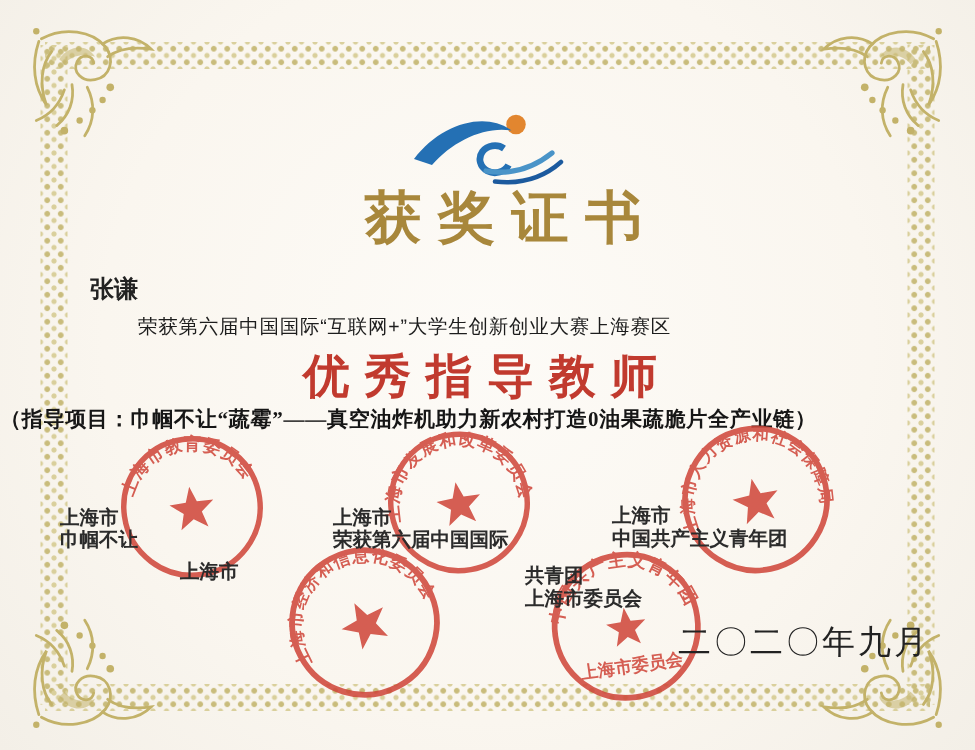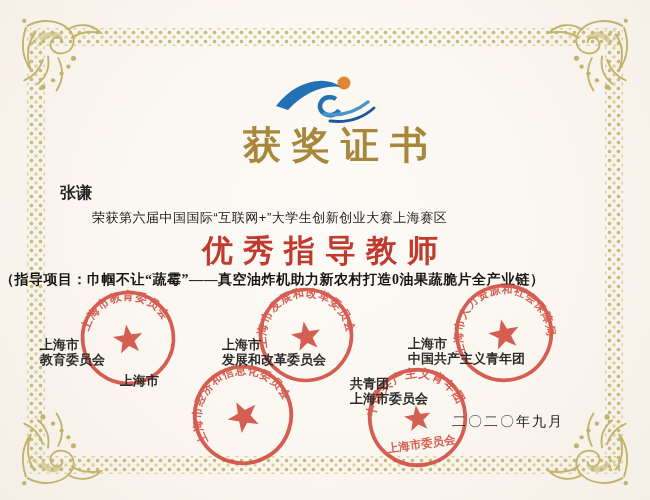--- a/index.html
+++ b/index.html
@@ -48,21 +48,21 @@
   .award-title{
     position:absolute;top:230px;left:0;width:100%;text-align:center;z-index:3;
     font-size:31px;font-weight:bold;color:#c13a2e;letter-spacing:10px;
   }
   .project-line{
     position:absolute;top:271px;left:0;width:100%;text-align:left;z-index:3;
     font-size:14px;font-weight:bold;color:#161616;letter-spacing:.5px;
   }
   .date{
     position:absolute;left:452px;top:413px;z-index:5;
-    font-size:14px;color:#222;letter-spacing:2px;
+    font-size:22px;color:#222;letter-spacing:2px;
   }
 
   
   .sig{
     position:absolute;z-index:4;color:#2b2b2b;
     font-family:"Liberation Sans",sans-serif;font-size:13px;font-weight:bold;line-height:15px;
   }
   .sig-1{left:40px;top:337px;width:150px;}
   .sig-2{left:222px;top:337px;width:160px;}
   .sig-3{left:408px;top:336px;width:192px;}
@@ -232,25 +232,25 @@
         </defs>
       <circle class="stamp-ring" cx="55" cy="55" r="50"></circle>
       <text class="stamp-arc"><textPath href="#arc5" startOffset="50%" text-anchor="middle">中国共产主义青年团</textPath></text>
       <path class="stamp-star" d="M55,42 L58.5,51.6 L68.8,52 L60.7,58.4 L63.5,68.2 L55,62.5 L46.5,68.2 L49.3,58.4 L41.2,52 L51.5,51.6 Z"></path>
       <text class="stamp-inner" x="55" y="87" text-anchor="middle">上海市委员会</text>
     </svg>
   </div>
 
   <div class="sig sig-1">
     <div>上海市</div>
-    <div>教育委员会</div>
+    <div>巾帼不让</div>
   </div>
   <div class="sig sig-2">
     <div>上海市</div>
-    <div>发展和改革委员会</div>
+    <div>荣获第六届中国国际</div>
   </div>
   <div class="sig sig-3">
     <div>上海市</div>
     <div>中国共产主义青年团</div>
   </div>
   <div class="sig sig-4">
     <div>上海市</div>
   </div>
   <div class="sig sig-5">
     <div>共青团</div>

